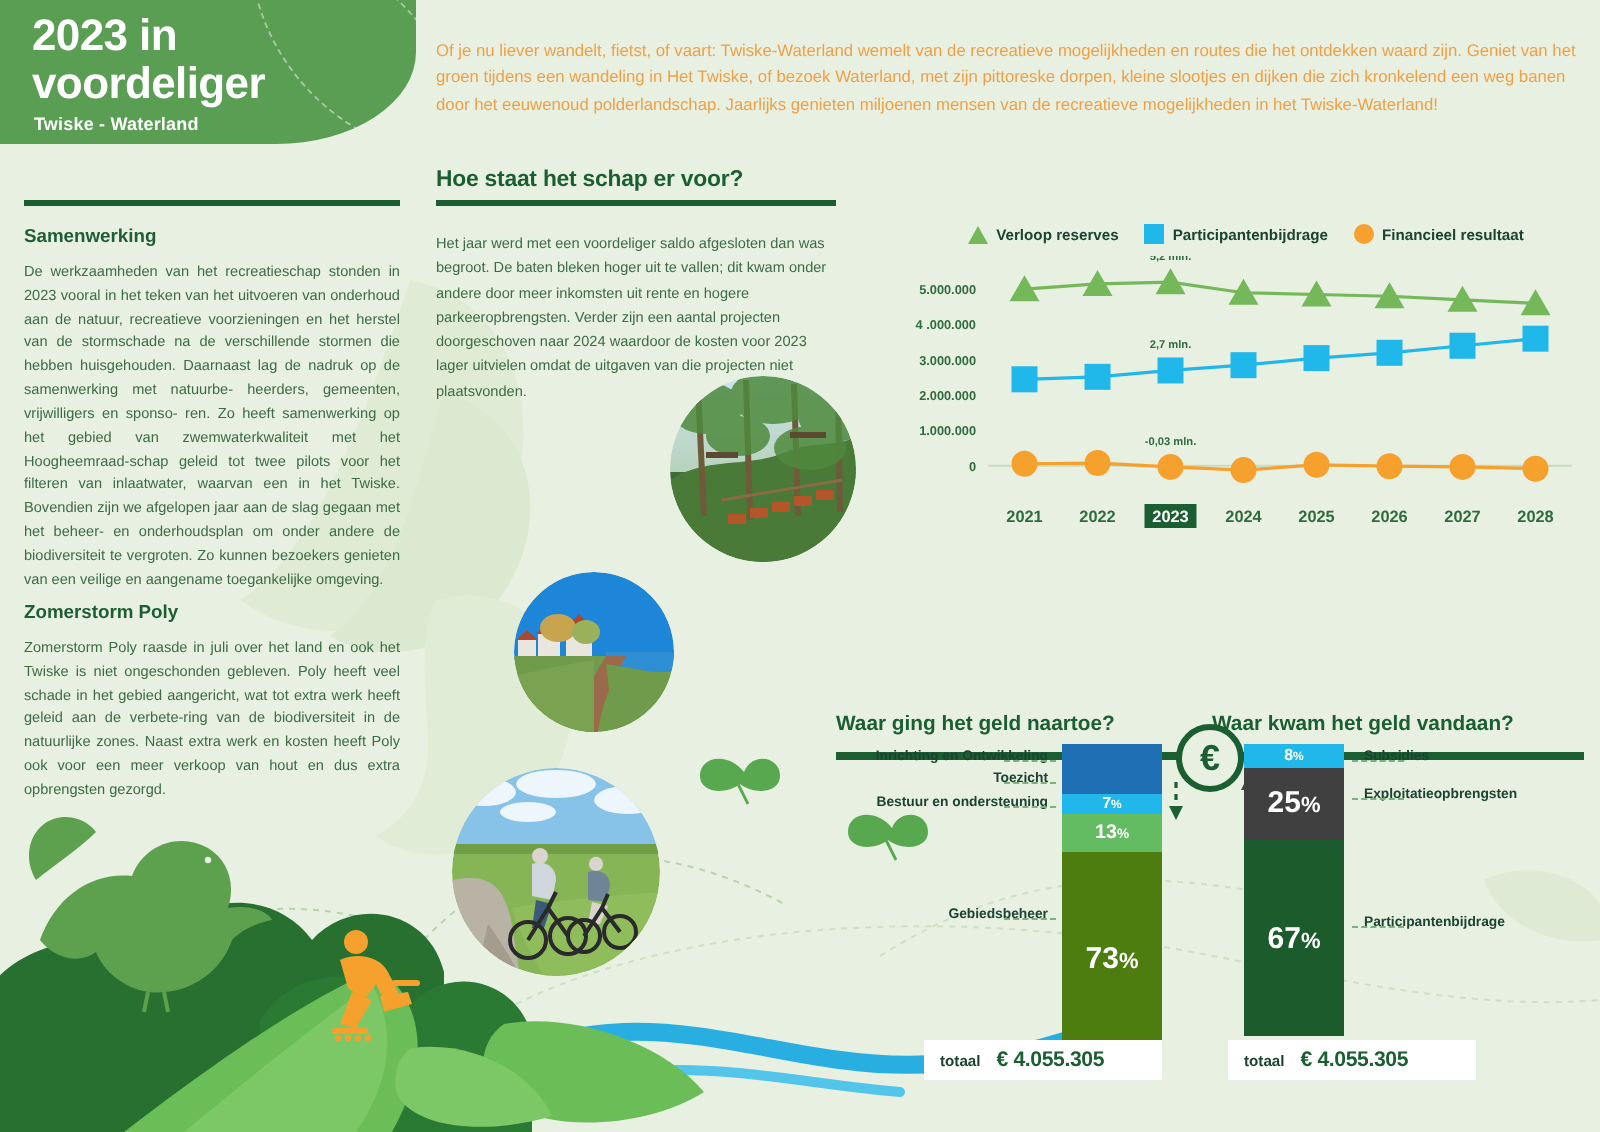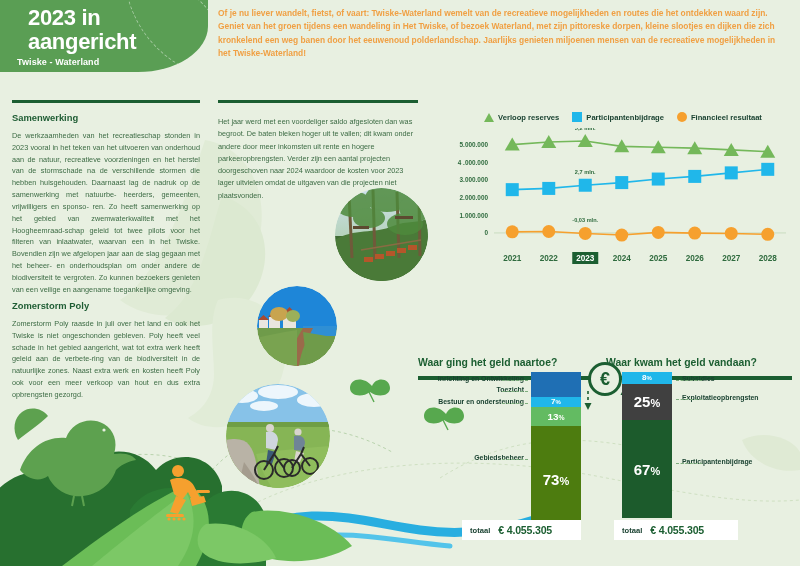--- a/index.html
+++ b/index.html
@@ -16,31 +16,31 @@
     position:absolute; left:0; top:0; width:208px; height:72px;
     background:#5a9e54; border-bottom-right-radius:70px 46px;
     overflow:hidden;
   }
   .header-green .leafline {
     position:absolute; right:-26px; top:-30px; width:110px; height:110px;
     border:1.5px dashed rgba(255,255,255,.45);
     border-radius:0 100% 0 100%;
   }
   .hdr-title {
-    position:absolute; left:28px; top:6px; width:180px;
+    position:absolute; left:16px; top:6px; width:180px;
     color:#fff; font-size:22px; font-weight:700; line-height:1.07;
     letter-spacing:-.3px;
   }
   .hdr-sub {
     position:absolute; left:17px; top:57px;
     color:#fff; font-size:9px; font-weight:600; letter-spacing:.1px;
   }
   .intro {
-    position:absolute; left:218px; top:7px; width:570px;
-    color:#f0a044; font-size:8.4px; line-height:1.58; font-weight:700;
+    position:absolute; left:218px; top:19px; width:570px;
+    color:#f0a044; font-size:8.4px; line-height:1.58; font-weight:400;
   }
 
   
   .sec-h {
     position:absolute; color:#1b5e31; font-size:11.4px; font-weight:700;
     letter-spacing:-.1px;
   }
   .sec-rule {
     position:absolute; height:3px; background:#1b5e31;
   }
@@ -193,37 +193,38 @@
     </g>
 
     <path d="M742 440 C762 430 790 436 800 452 L800 470 C776 474 750 462 742 440Z" fill="#dfead4"></path>
   </svg>
 
   <div class="header-green">
     <div class="leafline"></div>
   </div>
   <div class="hdr-title">
     <div>2023 in</div>
-    <div>aangericht</div>
+    <div>voordeliger</div>
   </div>
   <div class="hdr-sub">Twiske - Waterland</div>
   <div class="intro">Of je nu liever wandelt, fietst, of vaart: Twiske-Waterland wemelt van de recreatieve mogelijkheden en routes die het ontdekken waard zijn. Geniet van het groen tijdens een wandeling in Het Twiske, of bezoek Waterland, met zijn pittoreske dorpen, kleine slootjes en dijken die zich kronkelend een weg banen door het eeuwenoud polderlandschap. Jaarlijks genieten miljoenen mensen van de recreatieve mogelijkheden in het Twiske-Waterland!</div>
 
   <div class="sec-rule" style="left:12px; top:100px; width:188px;"></div>
 
   <div class="col-left">
     <div class="sub-h">Samenwerking</div>
     <div class="body-txt">De werkzaamheden van het recreatieschap stonden in 2023 vooral in het teken van het uitvoeren van onderhoud aan de natuur, recreatieve voorzieningen en het herstel van de stormschade na de verschillende stormen die hebben huisgehouden. Daarnaast lag de nadruk op de samenwerking met natuurbe- heerders, gemeenten, vrijwilligers en sponso- ren. Zo heeft samenwerking op het gebied van zwemwaterkwaliteit met het Hoogheemraad-schap geleid tot twee pilots voor het filteren van inlaatwater, waarvan een in het Twiske. Bovendien zijn we afgelopen jaar aan de slag gegaan met het beheer- en onderhoudsplan om onder andere de biodiversiteit te vergroten. Zo kunnen bezoekers genieten van een veilige en aangename toegankelijke omgeving.</div>
   </div>
 
   <div class="col-left-2">
     <div class="sub-h">Zomerstorm Poly</div>
     <div class="body-txt">Zomerstorm Poly raasde in juli over het land en ook het Twiske is niet ongeschonden gebleven. Poly heeft veel schade in het gebied aangericht, wat tot extra werk heeft geleid aan de verbete-ring van de biodiversiteit in de natuurlijke zones. Naast extra werk en kosten heeft Poly ook voor een meer verkoop van hout en dus extra opbrengsten gezorgd.</div>
   </div>
 
+  <div class="sec-h" style="left:218px; top:84px;">Hoe staat het schap er voor?</div>
   <div class="sec-rule" style="left:218px; top:100px; width:200px;"></div>
   <div class="mid-txt">Het jaar werd met een voordeliger saldo afgesloten dan was begroot. De baten bleken hoger uit te vallen; dit kwam onder andere door meer inkomsten uit rente en hogere parkeeropbrengsten. Verder zijn een aantal projecten doorgeschoven naar 2024 waardoor de kosten voor 2023 lager uitvielen omdat de uitgaven van die projecten niet plaatsvonden.</div>
 
   <div class="photo" style="left:335px; top:188px; width:93px; height:93px;">
     <svg width="93" height="93" viewBox="0 0 93 93">
       <defs>
         <clipPath id="c1">
             <circle cx="46.5" cy="46.5" r="46.5"></circle>
           </clipPath>
         <linearGradient id="sky1" x1="0" y1="0" x2="0" y2="1">

